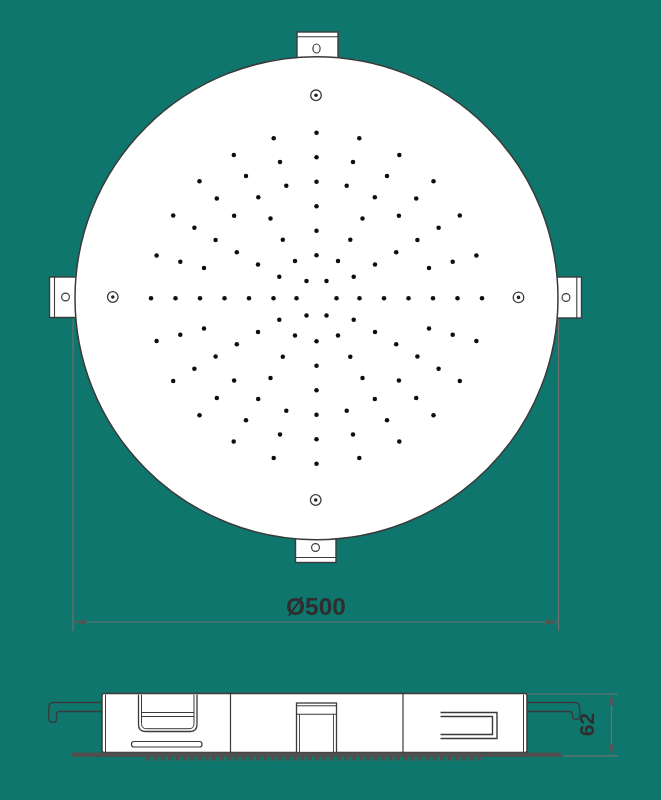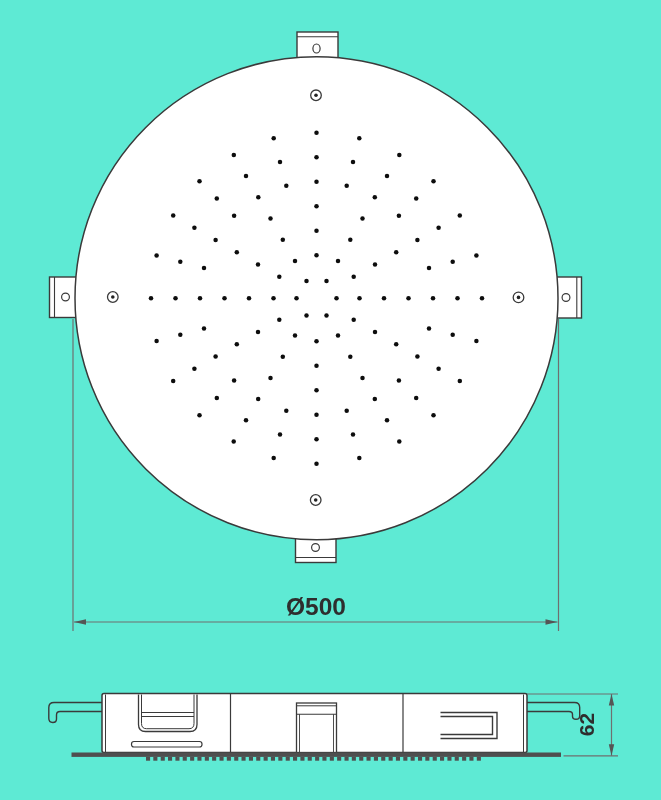--- a/index.html
+++ b/index.html
@@ -1,16 +1,16 @@
 <!DOCTYPE html>
 <html><head>
 <meta charset="utf-8">
 <style>
   html,body{margin:0;padding:0;background:#ffffff;}
-  .sheet{position:relative;width:661px;height:800px;background:#5eead4;overflow:hidden;
+  .sheet{position:relative;width:661px;height:800px;background:#0f766e;overflow:hidden;
          font-family:"Liberation Sans", sans-serif;}
   svg{position:absolute;left:0;top:0;}
   text{fill:#2e2e2e;}
   .dimtxt{font-weight:600;}
 </style>
 </head>
 <body>
 
 <div class="sheet">
 <svg width="661" height="800" viewBox="0 0 661 800">

